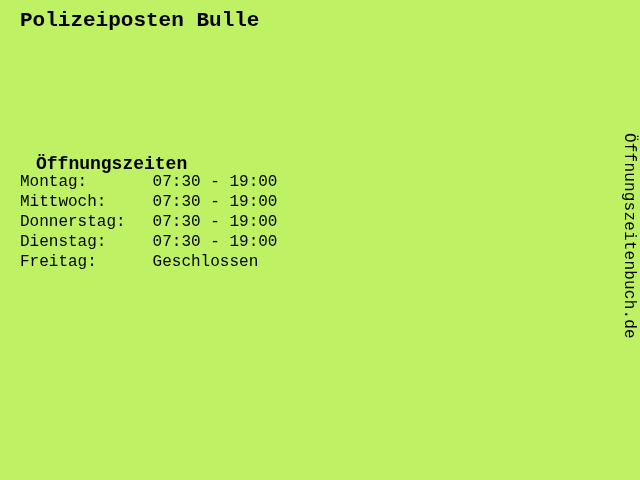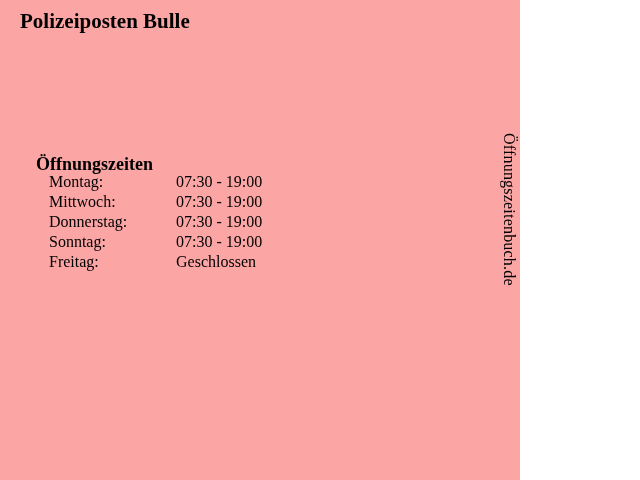--- a/index.html
+++ b/index.html
@@ -1,25 +1,25 @@
 <!DOCTYPE html>
 <html><head>
 <meta charset="utf-8">
 <style>
   html, body {
     margin: 0;
     padding: 0;
   }
   .page {
     position: relative;
-    width: 520px;
+    width: 640px;
     height: 480px;
-    background: #fca5a5;
+    background: #bef264;
     color: #000000;
-    font-family: Liberation Serif, serif;
+    font-family: Liberation Mono, monospace;
     overflow: hidden;
   }
   .title {
     position: absolute;
     left: 20px;
     top: 9px;
     margin: 0;
     font-size: 21px;
     font-weight: bold;
     white-space: nowrap;
@@ -40,21 +40,20 @@
     font-size: 18px;
     font-weight: bold;
     white-space: nowrap;
   }
   .hours {
     position: absolute;
     left: 20px;
     top: 172px;
     font-size: 16px;
     line-height: 20px;
-    margin-left: 29px;
   }
   .hours-row {
     white-space: nowrap;
   }
   .hours-row .day {
     display: inline-block;
     width: 123px;
   }
   .watermark {
     position: absolute;
@@ -86,21 +85,21 @@
     </div>
     <div class="hours-row">
       <span class="day">Mittwoch:</span>
       <span class="time">07:30 - 19:00</span>
     </div>
     <div class="hours-row">
       <span class="day">Donnerstag:</span>
       <span class="time">07:30 - 19:00</span>
     </div>
     <div class="hours-row">
-      <span class="day">Sonntag:</span>
+      <span class="day">Dienstag:</span>
       <span class="time">07:30 - 19:00</span>
     </div>
     <div class="hours-row">
       <span class="day">Freitag:</span>
       <span class="time">Geschlossen</span>
     </div>
   </div>
 
   <div class="watermark">Öffnungszeitenbuch.de</div>
 

